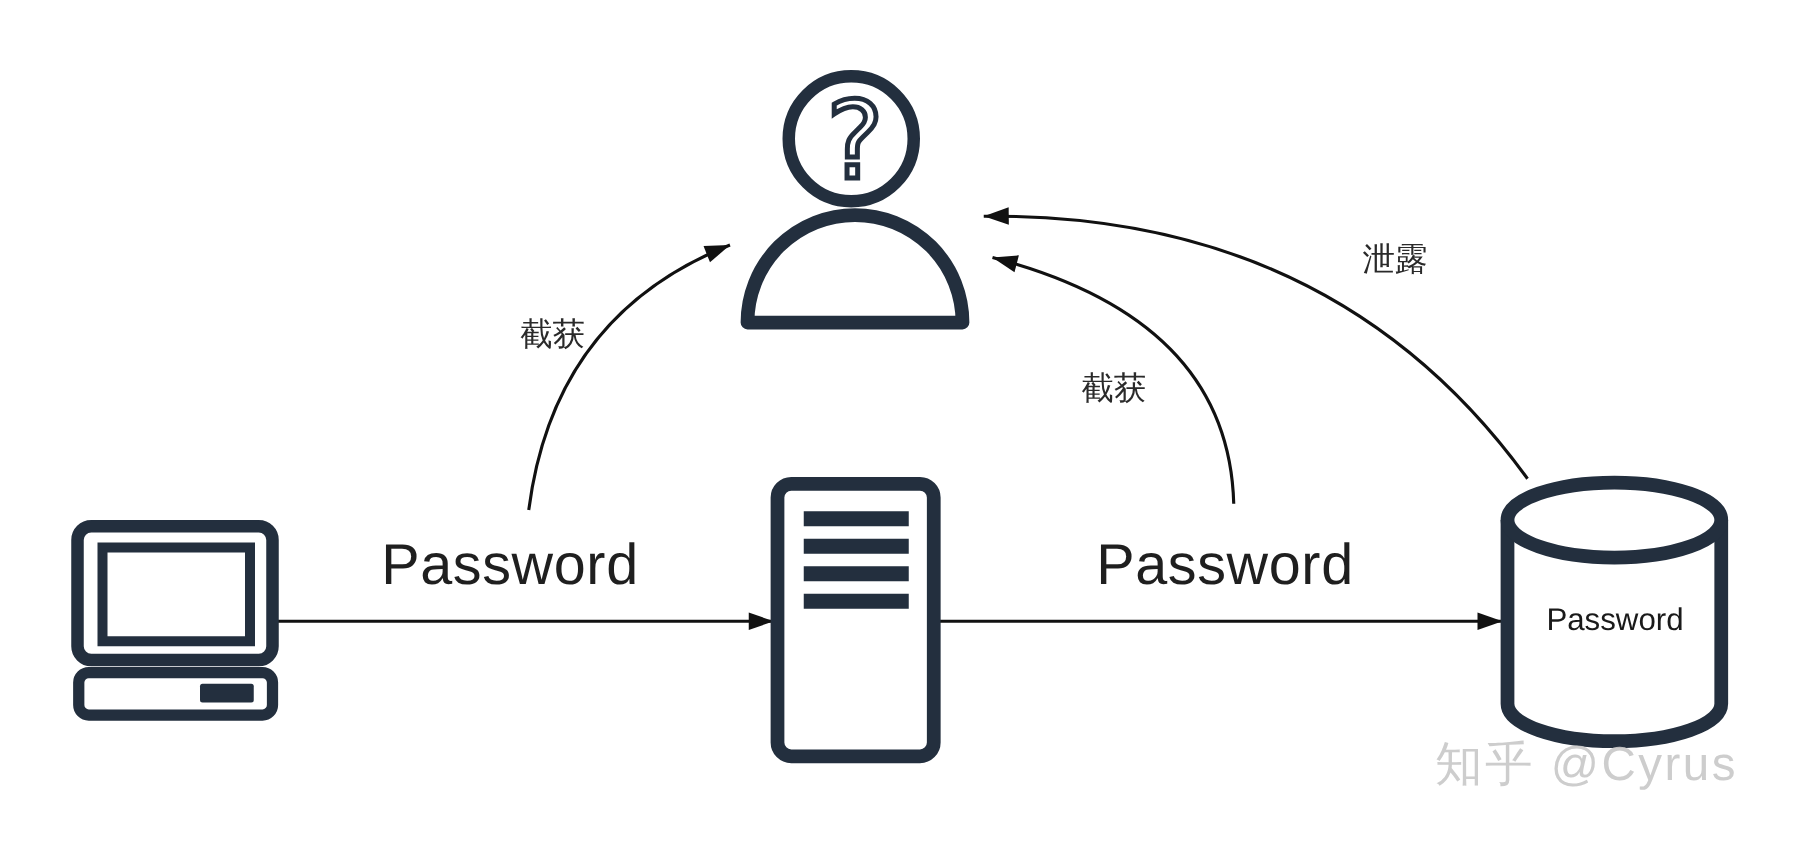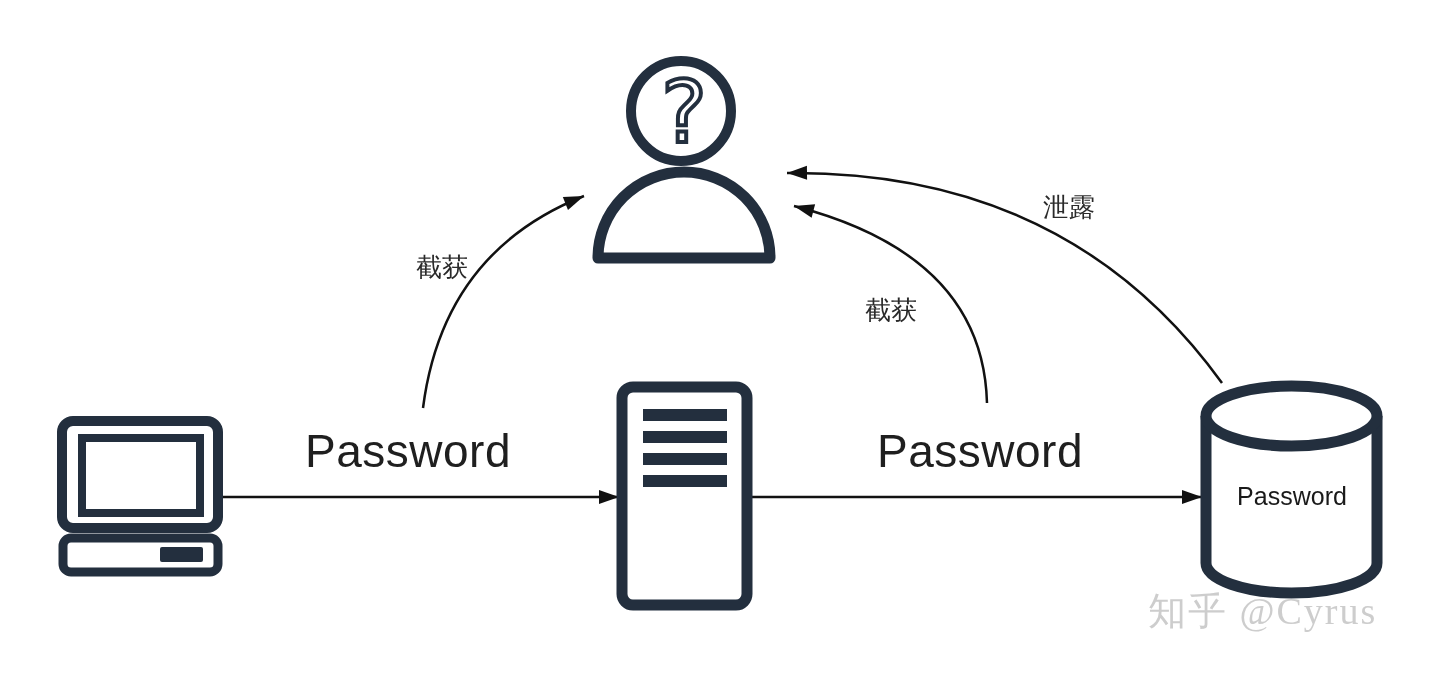--- a/index.html
+++ b/index.html
@@ -33,21 +33,20 @@
   }
   .watermark {
     position: absolute;
     left: 1148px;
     top: 586px;
     font-size: 38px;
     color: #c9c9c9;
     opacity: 0.92;
     letter-spacing: 2px;
     white-space: nowrap;
-    font-family: Liberation Serif, serif;
   }
   .qmark {
     font-family: "DejaVu Sans", sans-serif;
     font-size: 86px;
     font-weight: 400;
   }
 </style>
 </head>
 <body>
 
@@ -97,17 +96,17 @@
   <div class="lbl lbl-password" style="left:408px; top:424px;">Password</div>
 
   <div class="lbl lbl-password" style="left:980px; top:424px;">Password</div>
 
   <div class="lbl lbl-db" style="left:1292px; top:482px;">Password</div>
 
   <div class="lbl lbl-cjk" style="left:442px; top:250px;">截获</div>
 
   <div class="lbl lbl-cjk" style="left:891px; top:293px;">截获</div>
 
-  <div class="lbl lbl-cjk" style="left:1069px; top:190px;">泄露</div>
+  <div class="lbl lbl-cjk" style="left:1116px; top:190px;">泄露</div>
 
   <div class="watermark">知乎 @Cyrus</div>
 
 </div>
 
 </body></html>

